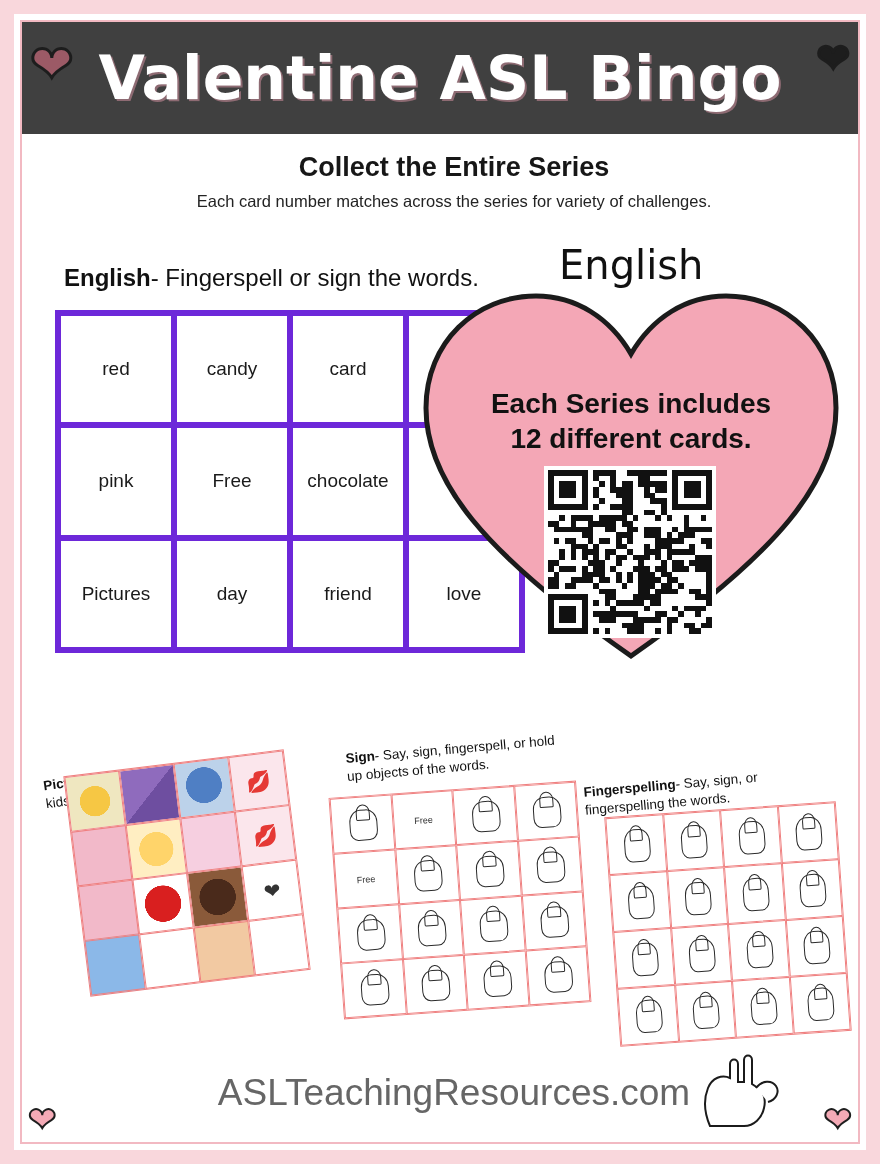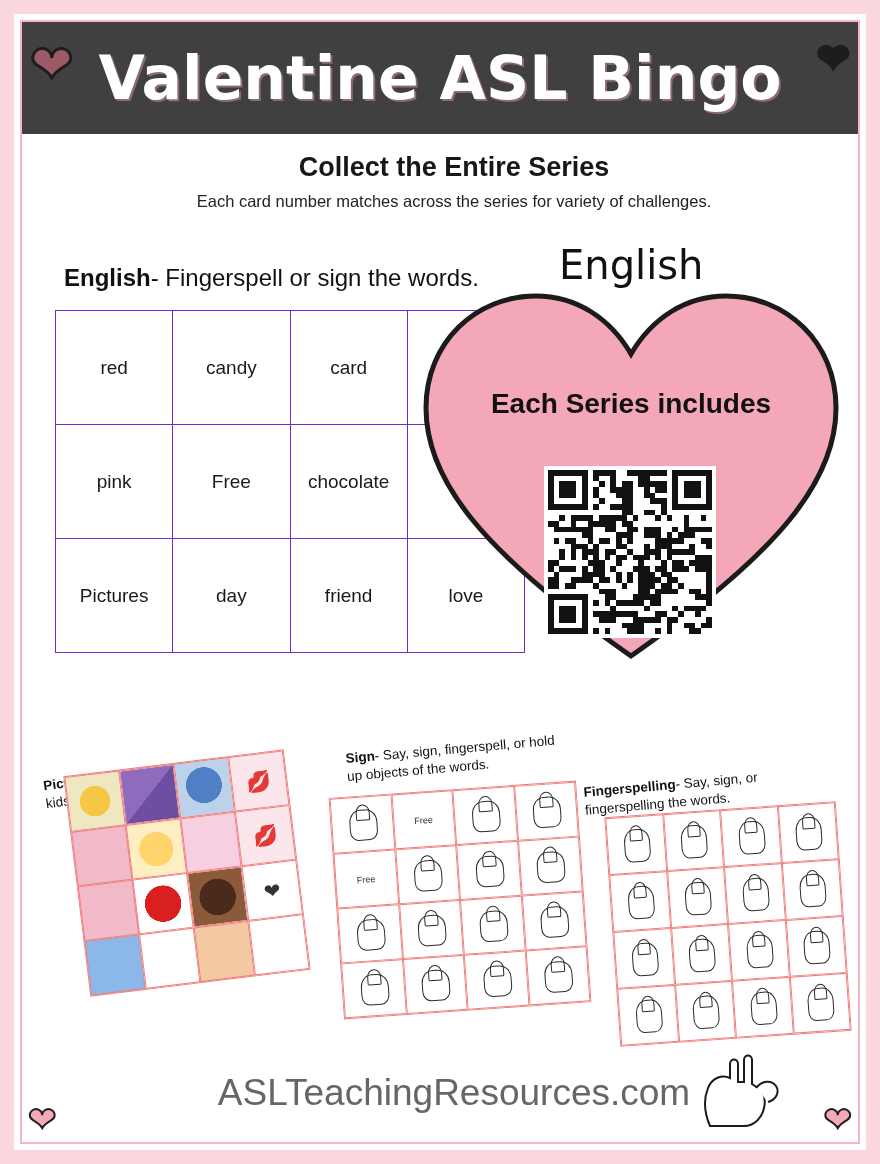--- a/index.html
+++ b/index.html
@@ -110,21 +110,21 @@
   .bingo {
     position: absolute;
     left: 41px;
     top: 296px;
     width: 470px;
     height: 343px;
     border-collapse: collapse;
     table-layout: fixed;
   }
   .bingo td {
-    border: 1px solid #6d28d9;
+    border: 6px solid #6d28d9;
     text-align: center;
     vertical-align: middle;
     font-size: 19px;
     color: #1a1a1a;
     height: 85px;
     font-family: "Liberation Sans", sans-serif;
   }
 
   
   .heart-badge {
@@ -340,20 +340,21 @@
     </tr>
   </tbody>
     </table>
 
   <div class="heart-badge">
     <svg width="418" height="380" viewBox="0 0 418 380">
       <path d="M209 372 C 60 268, 4 196, 4 124 C 4 58, 54 12, 114 12 C 154 12, 188 34, 209 70 C 230 34, 264 12, 304 12 C 364 12, 414 58, 414 124 C 414 196, 358 268, 209 372 Z" fill="#f4a7b6" stroke="#1b1b1b" stroke-width="5"></path>
     </svg>
     <div class="heart-text">
       <div>Each Series includes</div>
+      <div>12 different cards.</div>
     </div>
     <div class="qr">
       <div class="qrgrid" id="qrgrid">
           <i></i>
           <i></i>
           <i></i>
           <i></i>
           <i></i>
           <i></i>
           <i></i>

